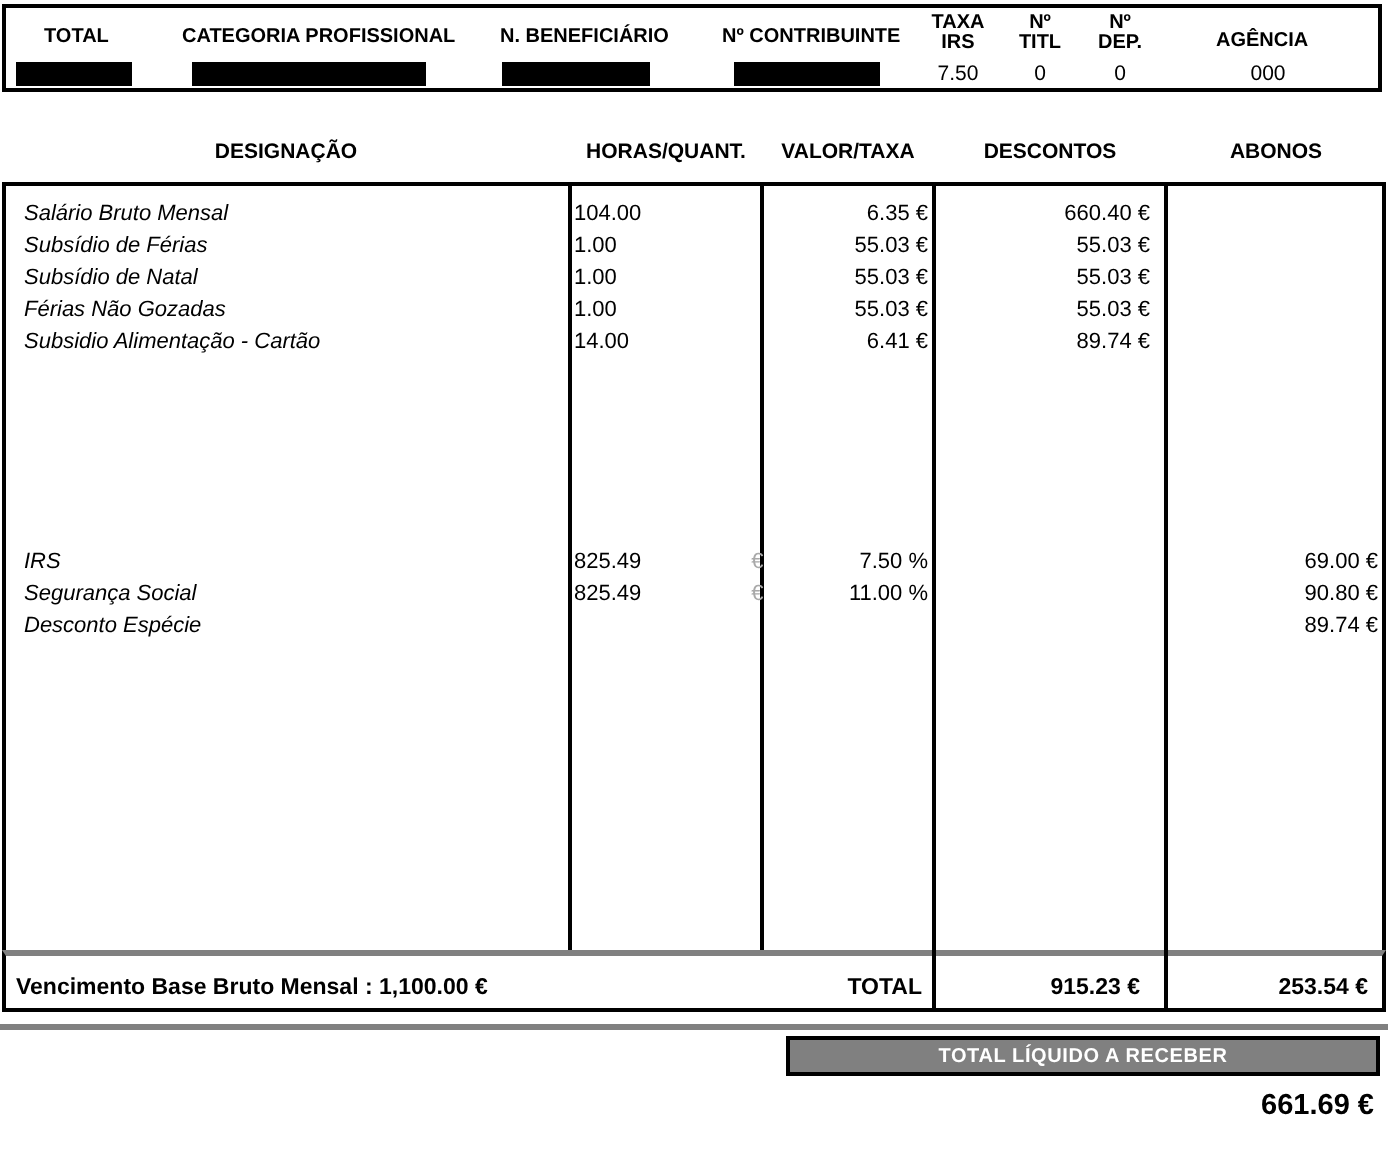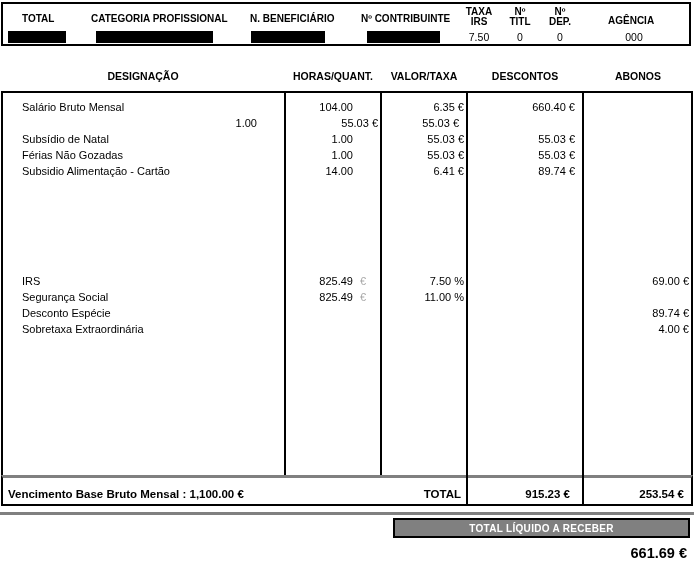--- a/index.html
+++ b/index.html
@@ -31,22 +31,22 @@
   }
   .vline{position:absolute;top:0;bottom:0;width:2px;background:#000;}
   .vl1{left:281px}.vl2{left:377px}.vl3{left:463px}.vl4{left:579px}
   .rows{position:relative;}
   .rows-earnings{padding-top:6px;}
   .rows-deductions{margin-top:94px;}
   .row{
     display:grid;grid-template-columns:284px 96px 86px 116px 110px;
     height:16px;line-height:16px;font-size:11px;
   }
-  .c-des{padding-left:19px;white-space:nowrap;overflow:hidden;}
-  .c-horas{display:flex;justify-content:flex-end;}
+  .c-des{padding-left:9px;white-space:nowrap;overflow:hidden;font-style:italic;}
+  .c-horas{display:flex;justify-content:flex-end;gap:48px;}
   .c-horas .num{text-align:right;}
   .c-horas .cur{width:30px;box-sizing:border-box;padding-left:7px;color:#a9a9a9;}
   .c-valor{text-align:right;padding-right:5px;}
   .c-abonos{text-align:right;padding-right:10px;}
   .c-desc{text-align:right;padding-right:6px;}
   
   .total-row{
     left:1px;top:475px;width:692px;height:31px;position:absolute;box-sizing:border-box;
     border-top:3px solid #808080;border-bottom:2px solid #000;
     border-left:2px solid #000;border-right:2px solid #000;
@@ -117,20 +117,21 @@
         <div class="c-des">Salário Bruto Mensal</div>
         <div class="c-horas">
           <span class="num">104.00</span>
           <span class="cur"></span>
         </div>
         <div class="c-valor">6.35 €</div>
         <div class="c-abonos">660.40 €</div>
         <div class="c-desc"></div>
       </div>
       <div class="row">
+        <div class="c-des">Subsídio de Férias</div>
         <div class="c-horas">
           <span class="num">1.00</span>
           <span class="cur"></span>
         </div>
         <div class="c-valor">55.03 €</div>
         <div class="c-abonos">55.03 €</div>
         <div class="c-desc"></div>
       </div>
       <div class="row">
         <div class="c-des">Subsídio de Natal</div>
@@ -177,40 +178,31 @@
         <div class="c-desc">69.00 €</div>
       </div>
       <div class="row">
         <div class="c-des">Segurança Social</div>
         <div class="c-horas">
           <span class="num">825.49</span>
           <span class="cur">€</span>
         </div>
         <div class="c-valor">11.00 %</div>
         <div class="c-abonos"></div>
+        <div class="c-desc">90.80 €</div>
       </div>
       <div class="row">
         <div class="c-des">Desconto Espécie</div>
         <div class="c-horas">
           <span class="num"></span>
           <span class="cur"></span>
         </div>
         <div class="c-valor"></div>
         <div class="c-abonos"></div>
         <div class="c-desc">89.74 €</div>
-      </div>
-      <div class="row">
-        <div class="c-des">Sobretaxa Extraordinária</div>
-        <div class="c-horas">
-          <span class="num"></span>
-          <span class="cur"></span>
-        </div>
-        <div class="c-valor"></div>
-        <div class="c-abonos"></div>
-        <div class="c-desc">4.00 €</div>
       </div>
     </div>
 </div>
 
 <div class="total-row">
   <div class="vline vl3"></div>
   <div class="vline vl4"></div>
   <span class="t-base">Vencimento Base Bruto Mensal : 1,100.00 €</span>
   <span class="t-total">TOTAL</span>
   <span class="t-abonos">915.23 €</span>

